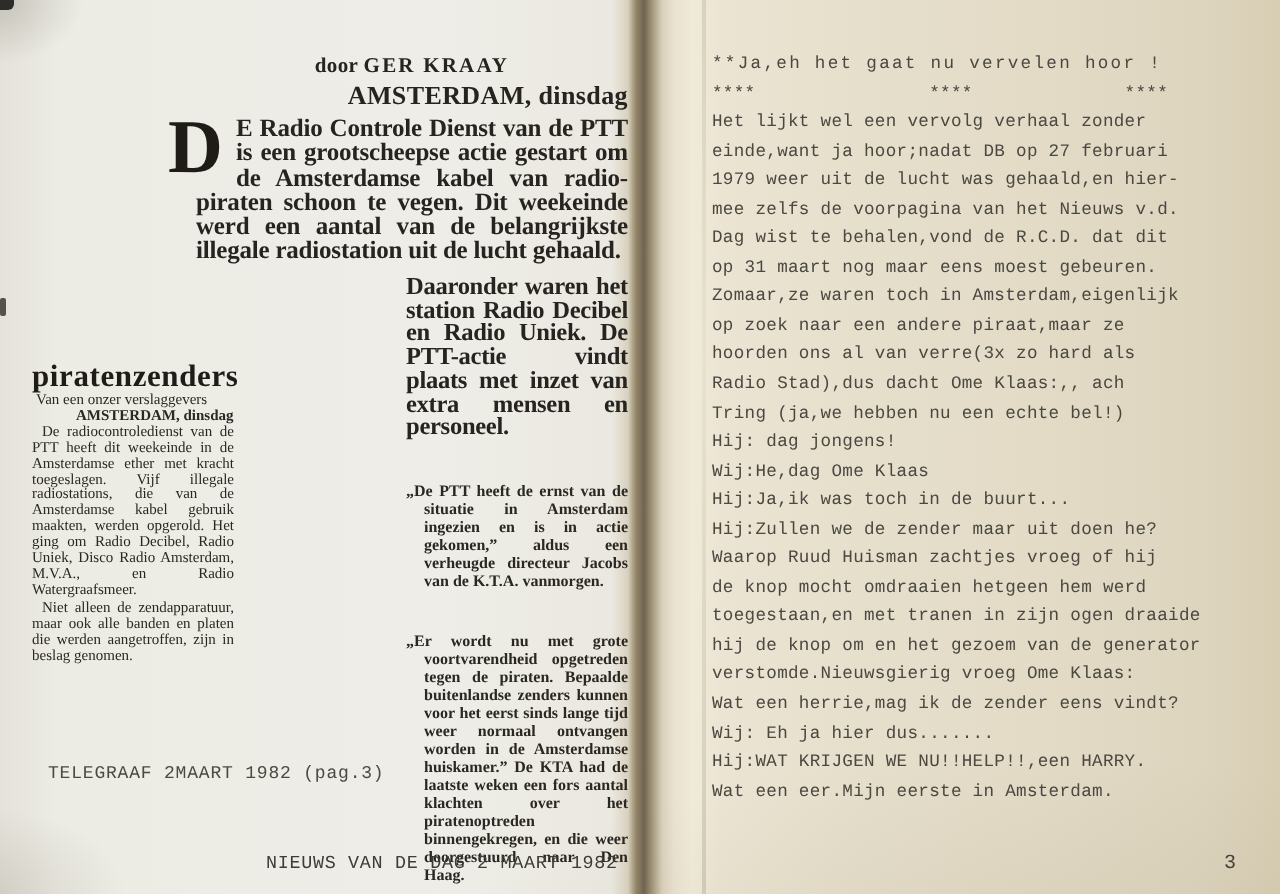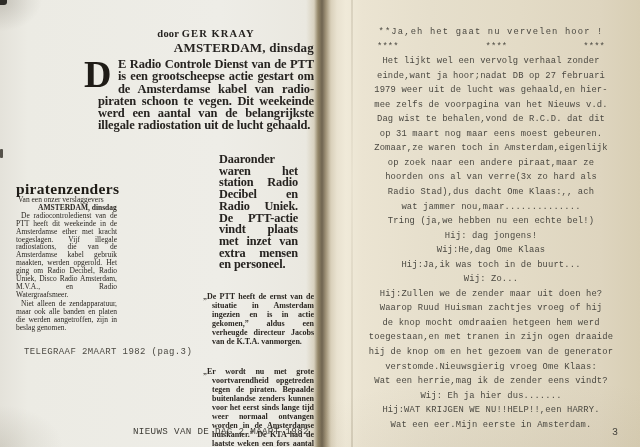--- a/index.html
+++ b/index.html
@@ -36,22 +36,22 @@
 
   
   #clip-side{left:16px;top:181px;width:101px;color:#2b2722;}
   .headline{font-size:15.5px;line-height:15px;font-weight:bold;letter-spacing:.3px;color:#1f1c17;}
   .headline + .headline{margin-top:24px;}
   .credit{margin-top:0;font-size:7.5px;line-height:7.9px;text-indent:2px;}
   .dateline2{font-size:7.5px;line-height:7.9px;font-weight:bold;text-indent:22px;}
   .smallbody{font-size:7.5px;line-height:7.9px;text-align:justify;text-indent:5px;margin:0;}
 
   
-  .mono{font-family:"Liberation Mono",monospace;text-align:center;}
-  #source-note{left:24px;top:347px;font-size:9px;letter-spacing:.4px;color:#4b4942;white-space:pre;}
+  .mono{font-family:"Liberation Mono",monospace;}
+  #source-note{left:24px;top:382px;font-size:9px;letter-spacing:.4px;color:#4b4942;white-space:pre;}
   #footer-caption{left:133px;top:426px;font-size:9.2px;letter-spacing:.35px;color:#3e3c36;white-space:pre;}
 
   
   #typed{left:356px;top:25px;width:270px;color:#4a4841;}
   .typed-line{white-space:pre;font-size:8.8px;line-height:14.55px;letter-spacing:.15px;}
   .typed-line.wide{letter-spacing:1.15px;}
   #page-number{left:612px;top:427px;font-size:10px;color:#44423c;}
 
   
   .speck{position:absolute;}
@@ -64,21 +64,21 @@
 
 <div id="scene" data-name="scanned-fanzine-spread">
 
   <div id="clip-main" class="abs" data-name="newspaper-clipping-main">
     <div class="byline" data-name="article-byline"><span data-name="byline-prefix">door </span><span class="caps" data-name="byline-name">GER KRAAY</span></div>
     <div class="dateline1" data-name="article-dateline">AMSTERDAM, dinsdag</div>
     <p class="lead" style="margin:2px 0 0 0;" data-name="article-lead-paragraph"><span class="dropcap" data-name="drop-cap">D</span><span data-name="lead-text">E Radio Controle Dienst van de PTT is een grootscheepse actie gestart om de Amsterdamse kabel van radio-piraten schoon te vegen. Dit weekeinde werd een aantal van de belangrijkste illegale radiostation uit de lucht gehaald.</span></p>
   </div>
 
   <div id="clip-sub" class="abs" data-name="article-subhead-column">
-    <p class="subhead" style="margin:16px;" data-name="article-subhead">Daaronder waren het station Radio Decibel en Radio Uniek. De PTT-actie vindt plaats met inzet van extra mensen en personeel.</p>
+    <p class="subhead" style="margin:0;" data-name="article-subhead">Daaronder waren het station Radio Decibel en Radio Uniek. De PTT-actie vindt plaats met inzet van extra mensen en personeel.</p>
     <p class="nquote" data-name="article-quote-1">„De PTT heeft de ernst van de situatie in Amsterdam ingezien en is in actie gekomen,” aldus een verheugde directeur Jacobs van de K.T.A. vanmorgen.</p>
     <p class="nquote" data-name="article-quote-2">„Er wordt nu met grote voortvarendheid opgetreden tegen de piraten. Bepaalde buitenlandse zenders kunnen voor het eerst sinds lange tijd weer normaal ontvangen worden in de Amsterdamse huiskamer.” De KTA had de laatste weken een fors aantal klachten over het piratenoptreden binnengekregen, en die weer doorgestuurd naar Den Haag.</p>
     <p class="nquote" data-name="article-quote-3">Door de kabelexploitant was al eerder geklaagd over het vrijwel compleet „verdwijnen” van zenders als Duitsland 1, 2 en 3, en België 1, 2 en 3.</p>
   </div>
 
   <div id="clip-side" class="abs" data-name="newspaper-clipping-side">
     <div class="headline" data-name="headline-line-2">piratenzenders</div>
     <div class="credit" data-name="credit-line">Van een onzer verslaggevers</div>
     <div class="dateline2" data-name="side-dateline">AMSTERDAM, dinsdag</div>
     <p class="smallbody" data-name="side-body-1">De radiocontroledienst van de PTT heeft dit weekeinde in de Amsterdamse ether met kracht toegeslagen. Vijf illegale radiostations, die van de Amsterdamse kabel gebruik maakten, werden opgerold. Het ging om Radio Decibel, Radio Uniek, Disco Radio Amsterdam, M.V.A., en Radio Watergraafsmeer.</p>
@@ -94,26 +94,24 @@
     <div class="typed-line" data-name="typed-line">Het lijkt wel een vervolg verhaal zonder</div>
     <div class="typed-line" data-name="typed-line">einde,want ja hoor;nadat DB op 27 februari</div>
     <div class="typed-line" data-name="typed-line">1979 weer uit de lucht was gehaald,en hier-</div>
     <div class="typed-line" data-name="typed-line">mee zelfs de voorpagina van het Nieuws v.d.</div>
     <div class="typed-line" data-name="typed-line">Dag wist te behalen,vond de R.C.D. dat dit</div>
     <div class="typed-line" data-name="typed-line">op 31 maart nog maar eens moest gebeuren.</div>
     <div class="typed-line" data-name="typed-line">Zomaar,ze waren toch in Amsterdam,eigenlijk</div>
     <div class="typed-line" data-name="typed-line">op zoek naar een andere piraat,maar ze</div>
     <div class="typed-line" data-name="typed-line">hoorden ons al van verre(3x zo hard als</div>
     <div class="typed-line" data-name="typed-line">Radio Stad),dus dacht Ome Klaas:,, ach</div>
-    <div class="typed-line" data-name="typed-line">wat jammer nou,maar..............</div>
     <div class="typed-line" data-name="typed-line">Tring (ja,we hebben nu een echte bel!)</div>
     <div class="typed-line" data-name="typed-line">Hij: dag jongens!</div>
     <div class="typed-line" data-name="typed-line">Wij:He,dag Ome Klaas</div>
     <div class="typed-line" data-name="typed-line">Hij:Ja,ik was toch in de buurt...</div>
-    <div class="typed-line" data-name="typed-line">Wij: Zo...</div>
     <div class="typed-line" data-name="typed-line">Hij:Zullen we de zender maar uit doen he?</div>
     <div class="typed-line" data-name="typed-line">Waarop Ruud Huisman zachtjes vroeg of hij</div>
     <div class="typed-line" data-name="typed-line">de knop mocht omdraaien hetgeen hem werd</div>
     <div class="typed-line" data-name="typed-line">toegestaan,en met tranen in zijn ogen draaide</div>
     <div class="typed-line" data-name="typed-line">hij de knop om en het gezoem van de generator</div>
     <div class="typed-line" data-name="typed-line">verstomde.Nieuwsgierig vroeg Ome Klaas:</div>
     <div class="typed-line" data-name="typed-line">Wat een herrie,mag ik de zender eens vindt?</div>
     <div class="typed-line" data-name="typed-line">Wij: Eh ja hier dus.......</div>
     <div class="typed-line" data-name="typed-line">Hij:WAT KRIJGEN WE NU!!HELP!!,een HARRY.</div>
     <div class="typed-line" data-name="typed-line">Wat een eer.Mijn eerste in Amsterdam.</div>

